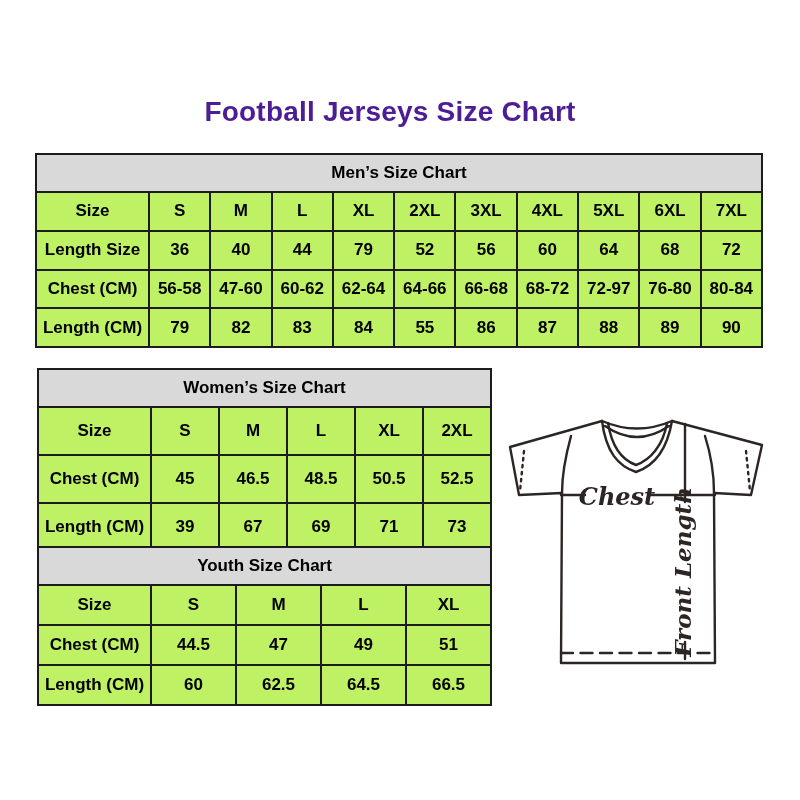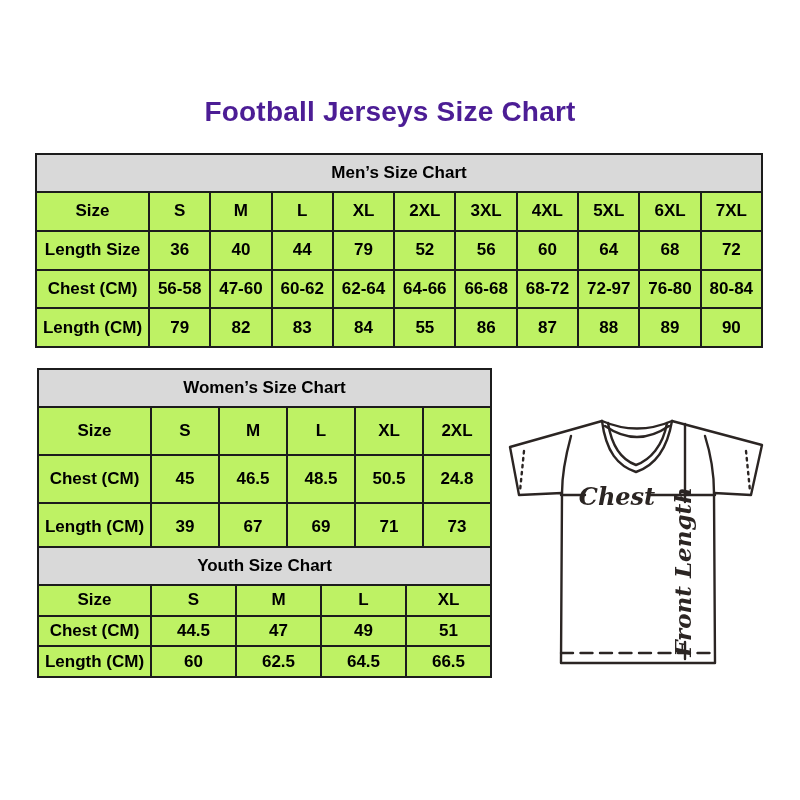--- a/index.html
+++ b/index.html
@@ -20,21 +20,21 @@
   table.size-table td {
     border:2px solid #1c1c1c; text-align:center; vertical-align:middle;
     font-weight:bold; font-size:17px; color:#000000; padding:0;
     overflow:hidden; white-space:nowrap;
   }
   td.table-title { background:#d9d9d9; font-size:19px; }
   tr.title-row { height:38px; }
 
   #mens-table   { left:35px; top:153px; width:728px; height:195px; }
   #womens-table { left:37px; top:368px; width:455px; height:184px;padding-left:12px; }
-  #youth-table  { left:37px; top:546px; width:455px; height:132px; }
+  #youth-table  { left:37px; top:546px; width:455px; height:160px; }
 
   .jersey { position:absolute; left:505px; top:414px; width:262px; height:252px; }
   .jersey .line { fill:none; stroke:#2b2523; stroke-width:2.4; stroke-linejoin:round; stroke-linecap:round; }
   .jersey text {
     font-family:"DejaVu Serif", serif; font-style:italic; font-weight:bold;
     fill:#2b2523;
   }
 </style>
 </head>
 <body>
@@ -136,21 +136,21 @@
       <td>L</td>
       <td>XL</td>
       <td>2XL</td>
     </tr>
     <tr>
       <td>Chest (CM)</td>
       <td>45</td>
       <td>46.5</td>
       <td>48.5</td>
       <td>50.5</td>
-      <td>24.8</td>
+      <td>52.5</td>
     </tr>
     <tr>
       <td>Length (CM)</td>
       <td>39</td>
       <td>67</td>
       <td>69</td>
       <td>71</td>
       <td>73</td>
     </tr>
   </tbody>

